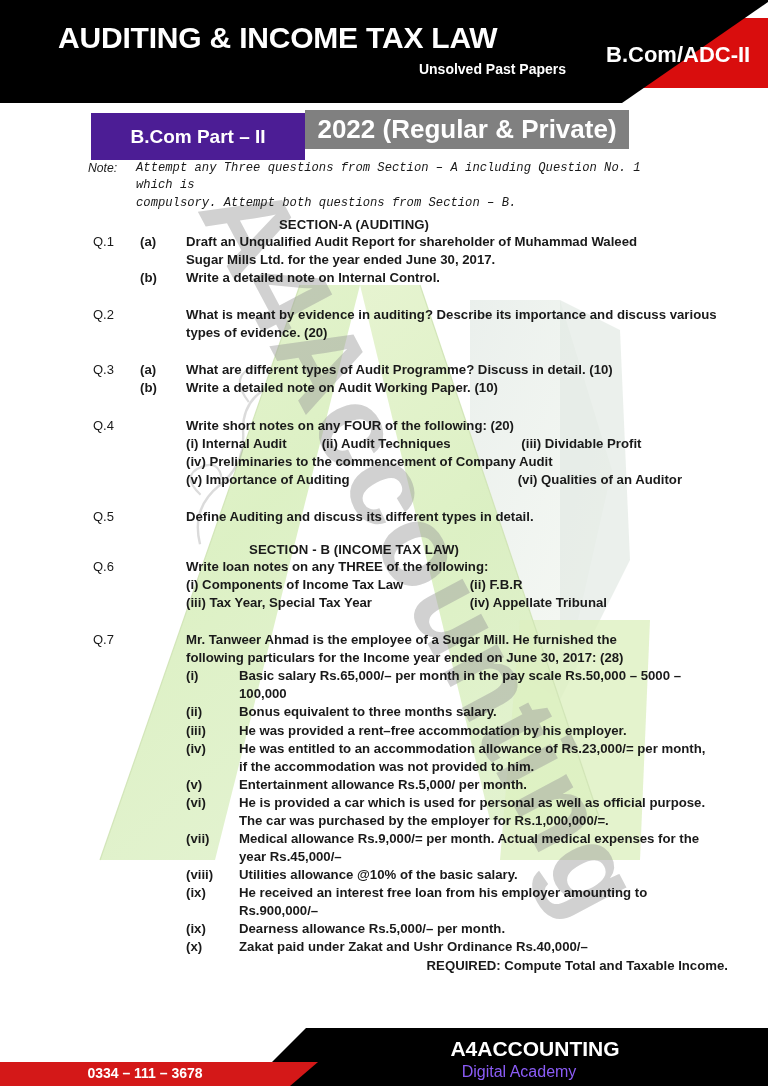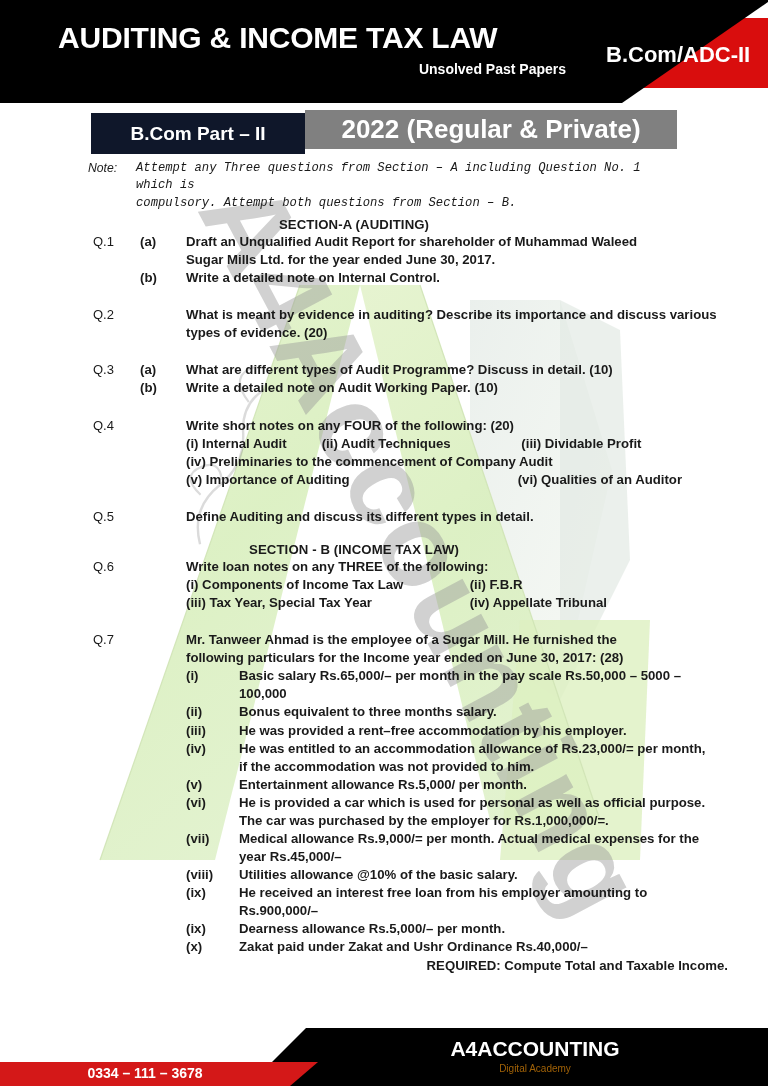--- a/index.html
+++ b/index.html
@@ -76,36 +76,36 @@
     white-space: nowrap;
     line-height: 1;
   }
 
   
   .sub-part {
     position: absolute;
     left: 91px;
     top: 113px;
     width: 214px;
-    height: 41px;
-    background: #0f172a;
+    height: 47px;
+    background: #4c1d95;
     color: #ffffff;
     font-size: 19px;
     font-weight: bold;
     display: flex;
     align-items: center;
     justify-content: center;
     box-sizing: border-box;
     white-space: nowrap;
   }
   .sub-year {
     position: absolute;
     left: 305px;
     top: 110px;
-    width: 372px;
+    width: 324px;
     height: 39px;
     background: #808080;
     color: #ffffff;
     font-size: 26px;
     font-weight: bold;
     display: flex;
     align-items: center;
     justify-content: center;
     box-sizing: border-box;
     white-space: nowrap;
@@ -287,26 +287,26 @@
     width: 310px;
     text-align: center;
     color: #ffffff;
     font-size: 21px;
     font-weight: bold;
     white-space: nowrap;
     line-height: 1;
   }
   .footer-tag {
     position: absolute;
-    left: 380px;
+    left: 364px;
     top: 52px;
     width: 310px;
     text-align: center;
-    color: #a16207;
-    font-size: 10px;
+    color: #8b5cf6;
+    font-size: 16px;
     font-weight: normal;
     white-space: nowrap;
     line-height: 1;
   }
 </style>
 </head>
 <body>
 
 <div id="page">
 

